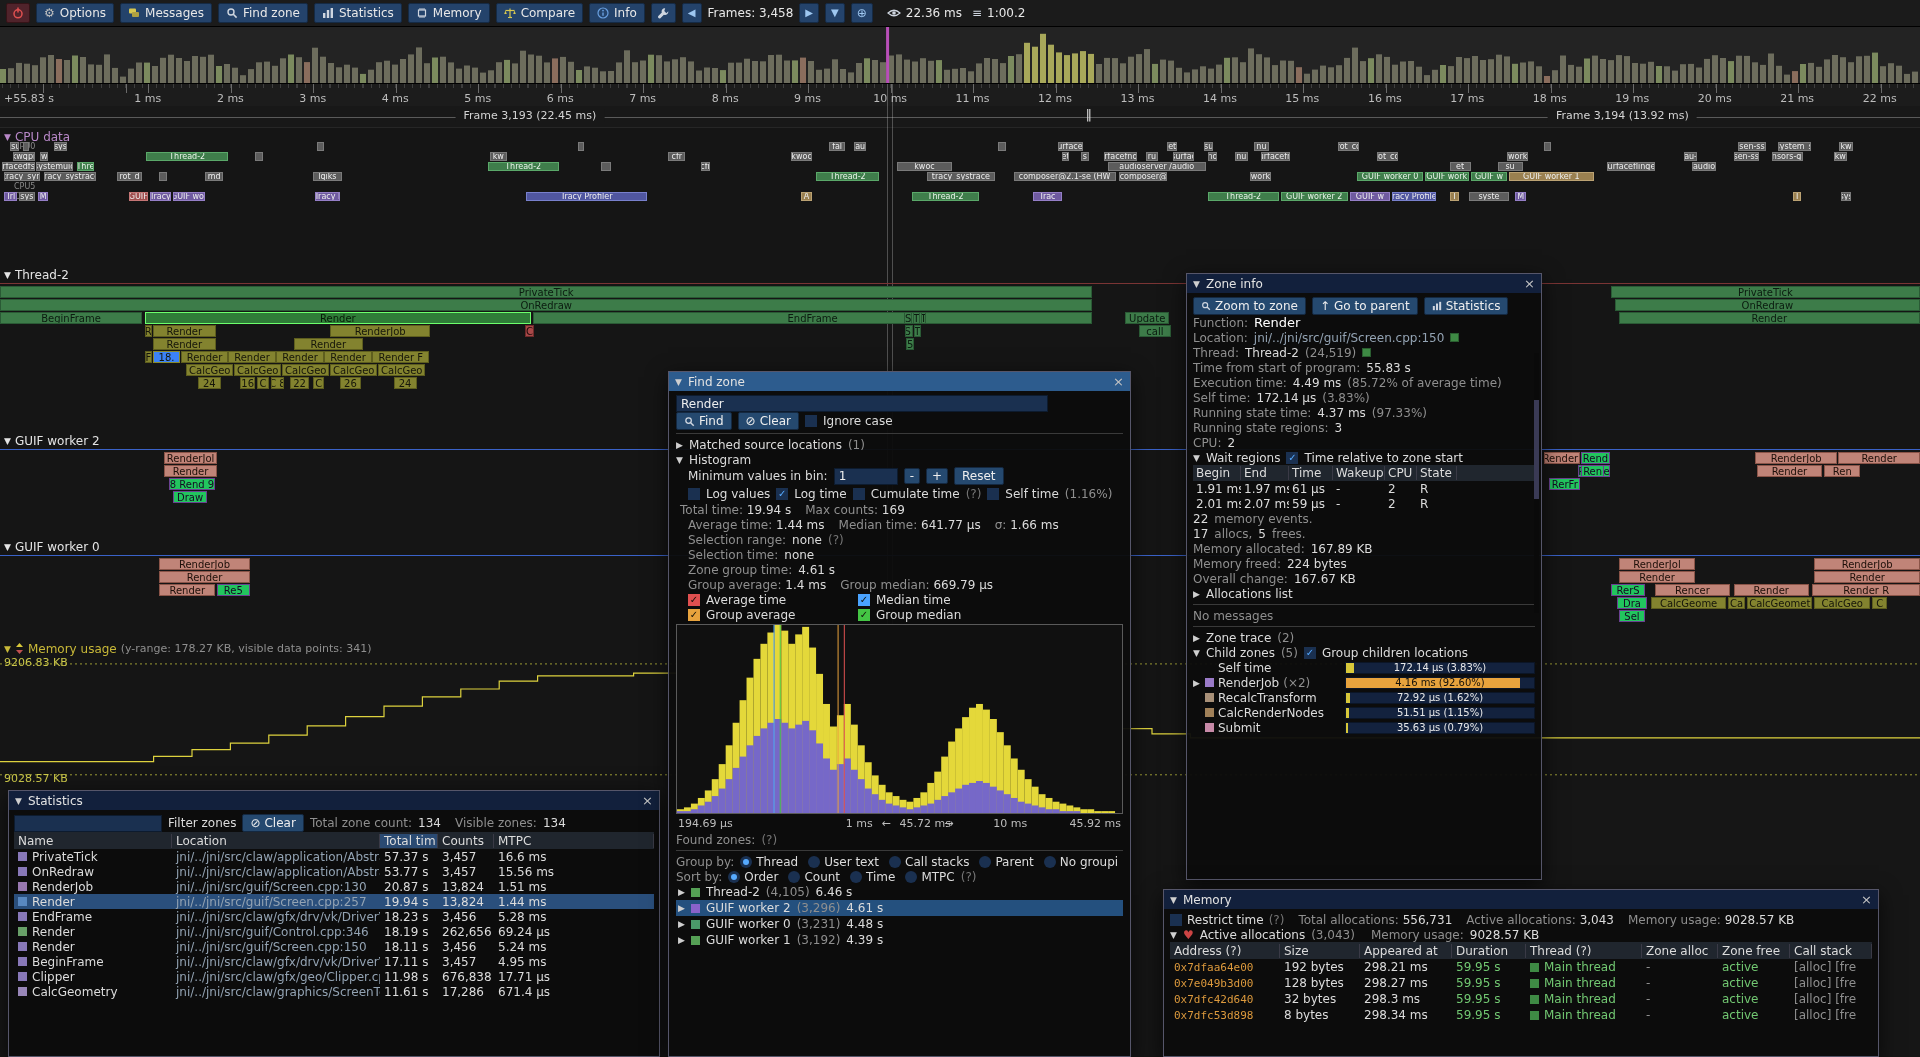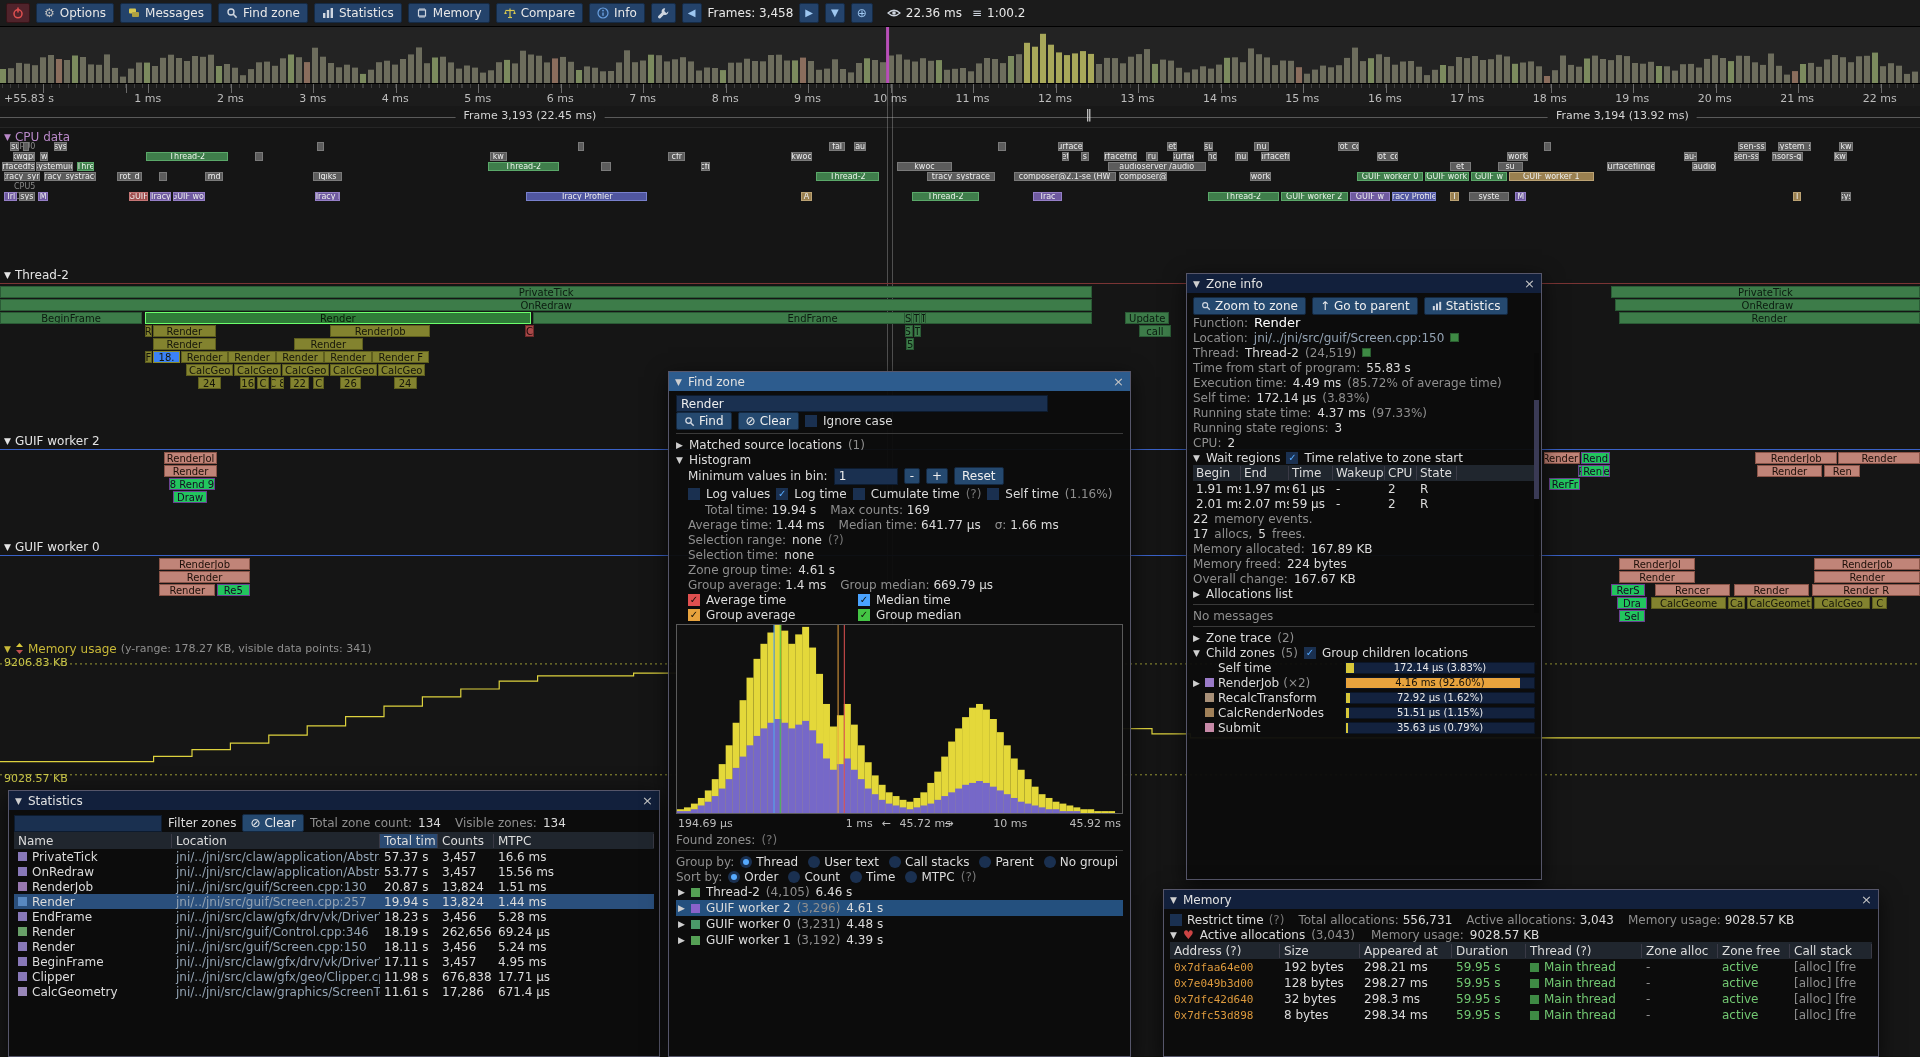--- a/index.html
+++ b/index.html
@@ -1550,21 +1550,21 @@
             <span>✓</span>
           </span>
         <span>Log time</span>
         <span class="cb"></span>
         <span>Cumulate time</span>
         <span class="q">(?)</span>
         <span class="cb"></span>
         <span>Self time</span>
         <span class="dim">(1.16%)</span>
       </div>
-      <div class="row tight gap14" style="margin-left:29px">
+      <div class="row tight gap14" style="margin-left:4px">
         <span><span class="dim">Total time:</span> <span>19.94 s</span></span>
         <span><span class="dim">Max counts:</span> <span>169</span></span>
       </div>
       <div class="row tight gap14" style="margin-left:12px">
         <span><span class="dim">Average time:</span> <span>1.44 ms</span></span>
         <span><span class="dim">Median time:</span> <span>641.77 µs</span></span>
         <span><span class="dim">σ:</span> <span>1.66 ms</span></span>
       </div>
       <div class="row tight" style="margin-left:12px">
         <span class="dim">Selection range:</span>

